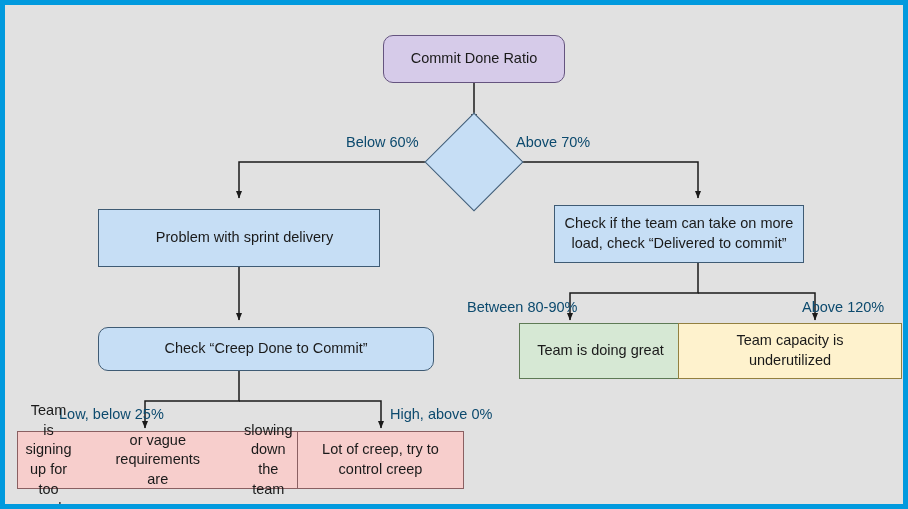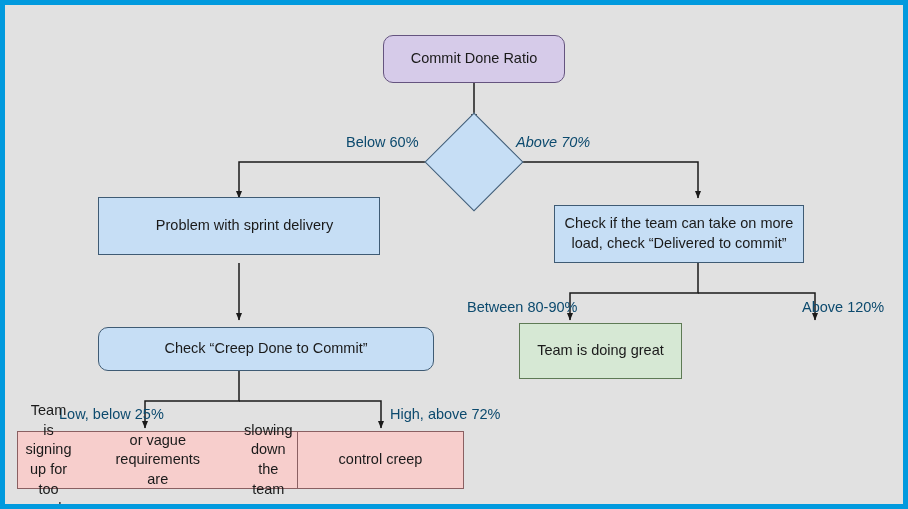--- a/index.html
+++ b/index.html
@@ -100,47 +100,52 @@
 
   <div class="node node-purple" style="left:378px; top:30px; width:182px; height:48px;">
     <span>Commit Done Ratio</span>
   </div>
 
   <div id="diamond-node">
     <div class="dshape"></div>
   </div>
 
   <div class="edge-label" style="left:341px; top:129px;">Below 60%</div>
-  <div class="edge-label" style="left:511px; top:129px;font-style:italic;">Above 70%</div>
+  <div class="edge-label" style="left:511px; top:129px;">Above 70%</div>
   <div class="edge-label" style="left:430px; top:294px;margin-left:32px;">Between 80-90%</div>
   <div class="edge-label" style="left:797px; top:294px;">Above 120%</div>
   <div class="edge-label" style="left:14px; top:401px;margin-left:40px;">Low, below 25%</div>
-  <div class="edge-label" style="left:385px; top:401px;">High, above 72%</div>
+  <div class="edge-label" style="left:385px; top:401px;">High, above 0%</div>
 
-  <div class="node node-blue" style="left:93px; top:192px; width:282px; height:58px;padding-left:19px;">
+  <div class="node node-blue" style="left:93px; top:204px; width:282px; height:58px;padding-left:19px;">
     <span>Problem with sprint delivery</span>
   </div>
 
   <div class="node node-blue" style="left:549px; top:200px; width:250px; height:58px; flex-direction:column;">
     <span>Check if the team can take on more</span>
     <span>load, check “Delivered to commit”</span>
   </div>
 
   <div class="node node-blue-round" style="left:93px; top:322px; width:336px; height:44px;">
     <span>Check “Creep Done to Commit”</span>
   </div>
 
   <div class="node node-green" style="left:483px; top:318px; width:163px; height:56px;">
     <span>Team is doing great</span>
   </div>
 
+  <div class="node node-yellow" style="left:673px; top:318px; width:224px; height:56px; flex-direction:column;">
+    <span>Team capacity is</span>
+    <span>underutilized</span>
+  </div>
 
   <div class="node node-pink" style="left:12px; top:426px; width:284px; height:58px; gap:44px;">
     <span>Team is signing up for too much</span>
     <span>or vague requirements are</span>
     <span>slowing down the team</span>
   </div>
 
   <div class="node node-pink" style="left:292px; top:426px; width:167px; height:58px; flex-direction:column;">
+    <span>Lot of creep, try to</span>
     <span>control creep</span>
   </div>
 
 </div>
 
 </body></html>

